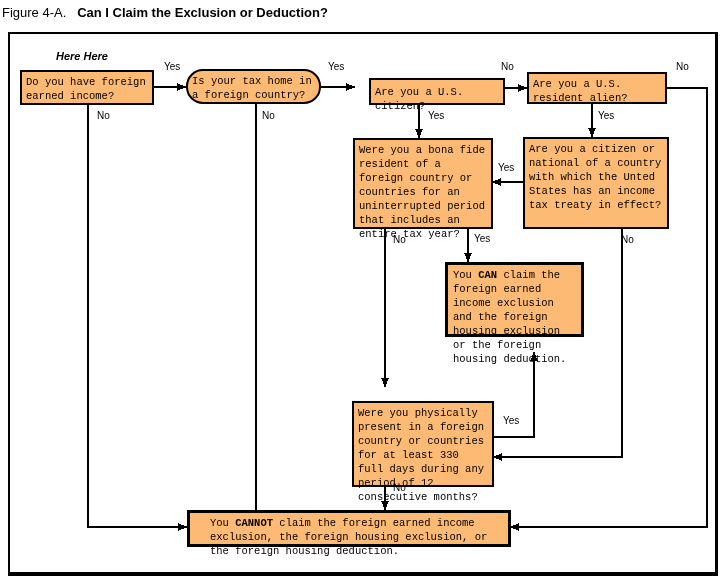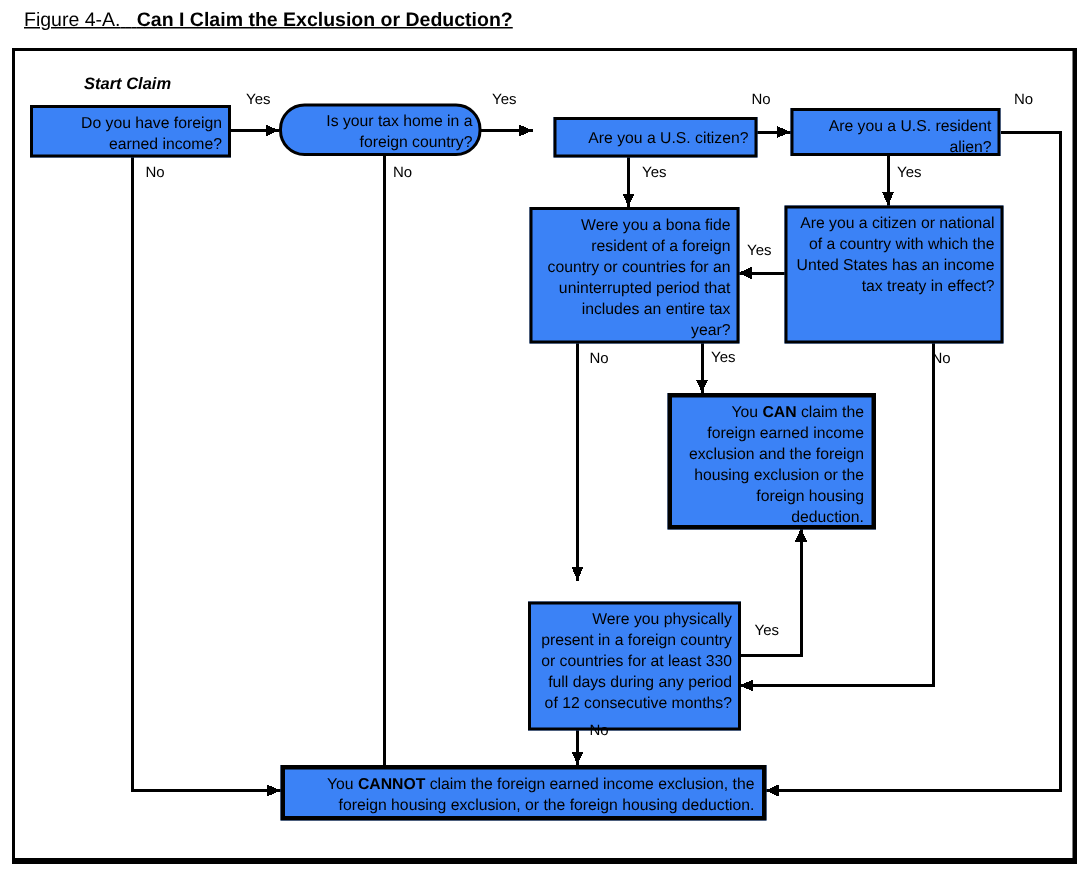--- a/index.html
+++ b/index.html
@@ -1,30 +1,30 @@
 <!DOCTYPE html>
 <html><head>
 <meta charset="utf-8">
 <style>
   * { margin:0; padding:0; box-sizing:border-box; }
   html,body { background:#ffffff; }
   body {
     width:725px; height:586px; position:relative; overflow:hidden;
     font-family:"Liberation Sans", sans-serif; color:#000;
   }
-  .title { position:absolute; left:16px; top:5px; font-size:13px; white-space:nowrap;text-decoration:underline; }
+  .title { position:absolute; left:2px; top:5px; font-size:13px; white-space:nowrap; }
   .title .main { font-weight:bold; }
   .chart-frame {
     position:absolute; left:8px; top:32px; width:710px; height:544px;
     border:solid #000; border-width:2px 3px 4px 2px; background:transparent;
   }
   svg.connectors { position:absolute; left:0; top:0; }
   .node {
-    position:absolute; background:#3b82f6; border:2px solid #000;
-    font-size:10.5px; line-height:14px; padding:3px 4px; text-align:right;
+    position:absolute; background:#fdba74; border:2px solid #000;
+    font-size:10.5px; line-height:14px; padding:3px 4px; text-align:left;font-family:Liberation Mono, monospace;
   }
   .node.result { border-width:3px; padding:3px 5px; }
   .start-label { position:absolute; left:56px; top:50px; font-size:11px; font-weight:bold; font-style:italic; white-space:nowrap; }
   .edge-label { position:absolute; font-size:10px; white-space:nowrap; }
   b.kw { font-weight:bold; }
 </style>
 </head>
 <body>
 
 <div class="title">
@@ -52,37 +52,37 @@
     <path d="M592,104 L592,137" marker-end="url(#arr)"></path>
     <path d="M523,182 L492,182" marker-end="url(#arr)"></path>
     <path d="M385,228 L385,387" marker-end="url(#arr)"></path>
     <path d="M468,228 L468,262" marker-end="url(#arr)"></path>
     <path d="M622,228 L622,457 L493,457" marker-end="url(#arr)"></path>
     <path d="M493,437 L534,437 L534,352" marker-end="url(#arr)"></path>
     <path d="M385,478 L385,510" marker-end="url(#arr)"></path>
   </g>
 </svg>
 
-<div class="start-label">Start Claim</div>
+<div class="start-label">Here Here</div>
 
 <div class="node" style="left:20px; top:70px; width:134px; height:35px;">Do you have foreign earned income?</div>
 
 <div class="node" style="left:186px; top:69px; width:135px; height:35px;border-radius:17px;">Is your tax home in a foreign country?</div>
 
 <div class="node" style="left:355px; top:78px; width:136px; height:27px; padding-top:5px;margin-left:14px;">Are you a U.S. citizen?</div>
 
 <div class="node" style="left:527px; top:72px; width:140px; height:32px;">Are you a U.S. resident alien?</div>
 
 <div class="node" style="left:353px; top:138px; width:140px; height:91px;">Were you a bona fide resident of a foreign country or countries for an uninterrupted period that includes an entire tax year?</div>
 
 <div class="node" style="left:523px; top:137px; width:146px; height:92px;">Are you a citizen or national of a country with which the Unted States has an income tax treaty in effect?</div>
 
 <div class="node" style="left:352px; top:401px; width:142px; height:86px;">Were you physically present in a foreign country or countries for at least 330 full days during any period of 12 consecutive months?</div>
 
-<div class="node result" style="left:445px; top:262px; width:139px; height:91px;">
+<div class="node result" style="left:445px; top:262px; width:139px; height:75px;">
   <span>You </span><b class="kw">CAN</b><span> claim the foreign earned income exclusion and the foreign housing exclusion or the foreign housing deduction.</span>
 </div>
 
 <div class="node result" style="left:187px; top:510px; width:324px; height:37px;padding-left:20px;">
   <span>You </span><b class="kw">CANNOT</b><span> claim the foreign earned income exclusion, the foreign housing exclusion, or the foreign housing deduction.</span>
 </div>
 
 <span class="edge-label" style="left:164px; top:61px;">Yes</span>
 <span class="edge-label" style="left:328px; top:61px;">Yes</span>
 <span class="edge-label" style="left:501px; top:61px;">No</span>

